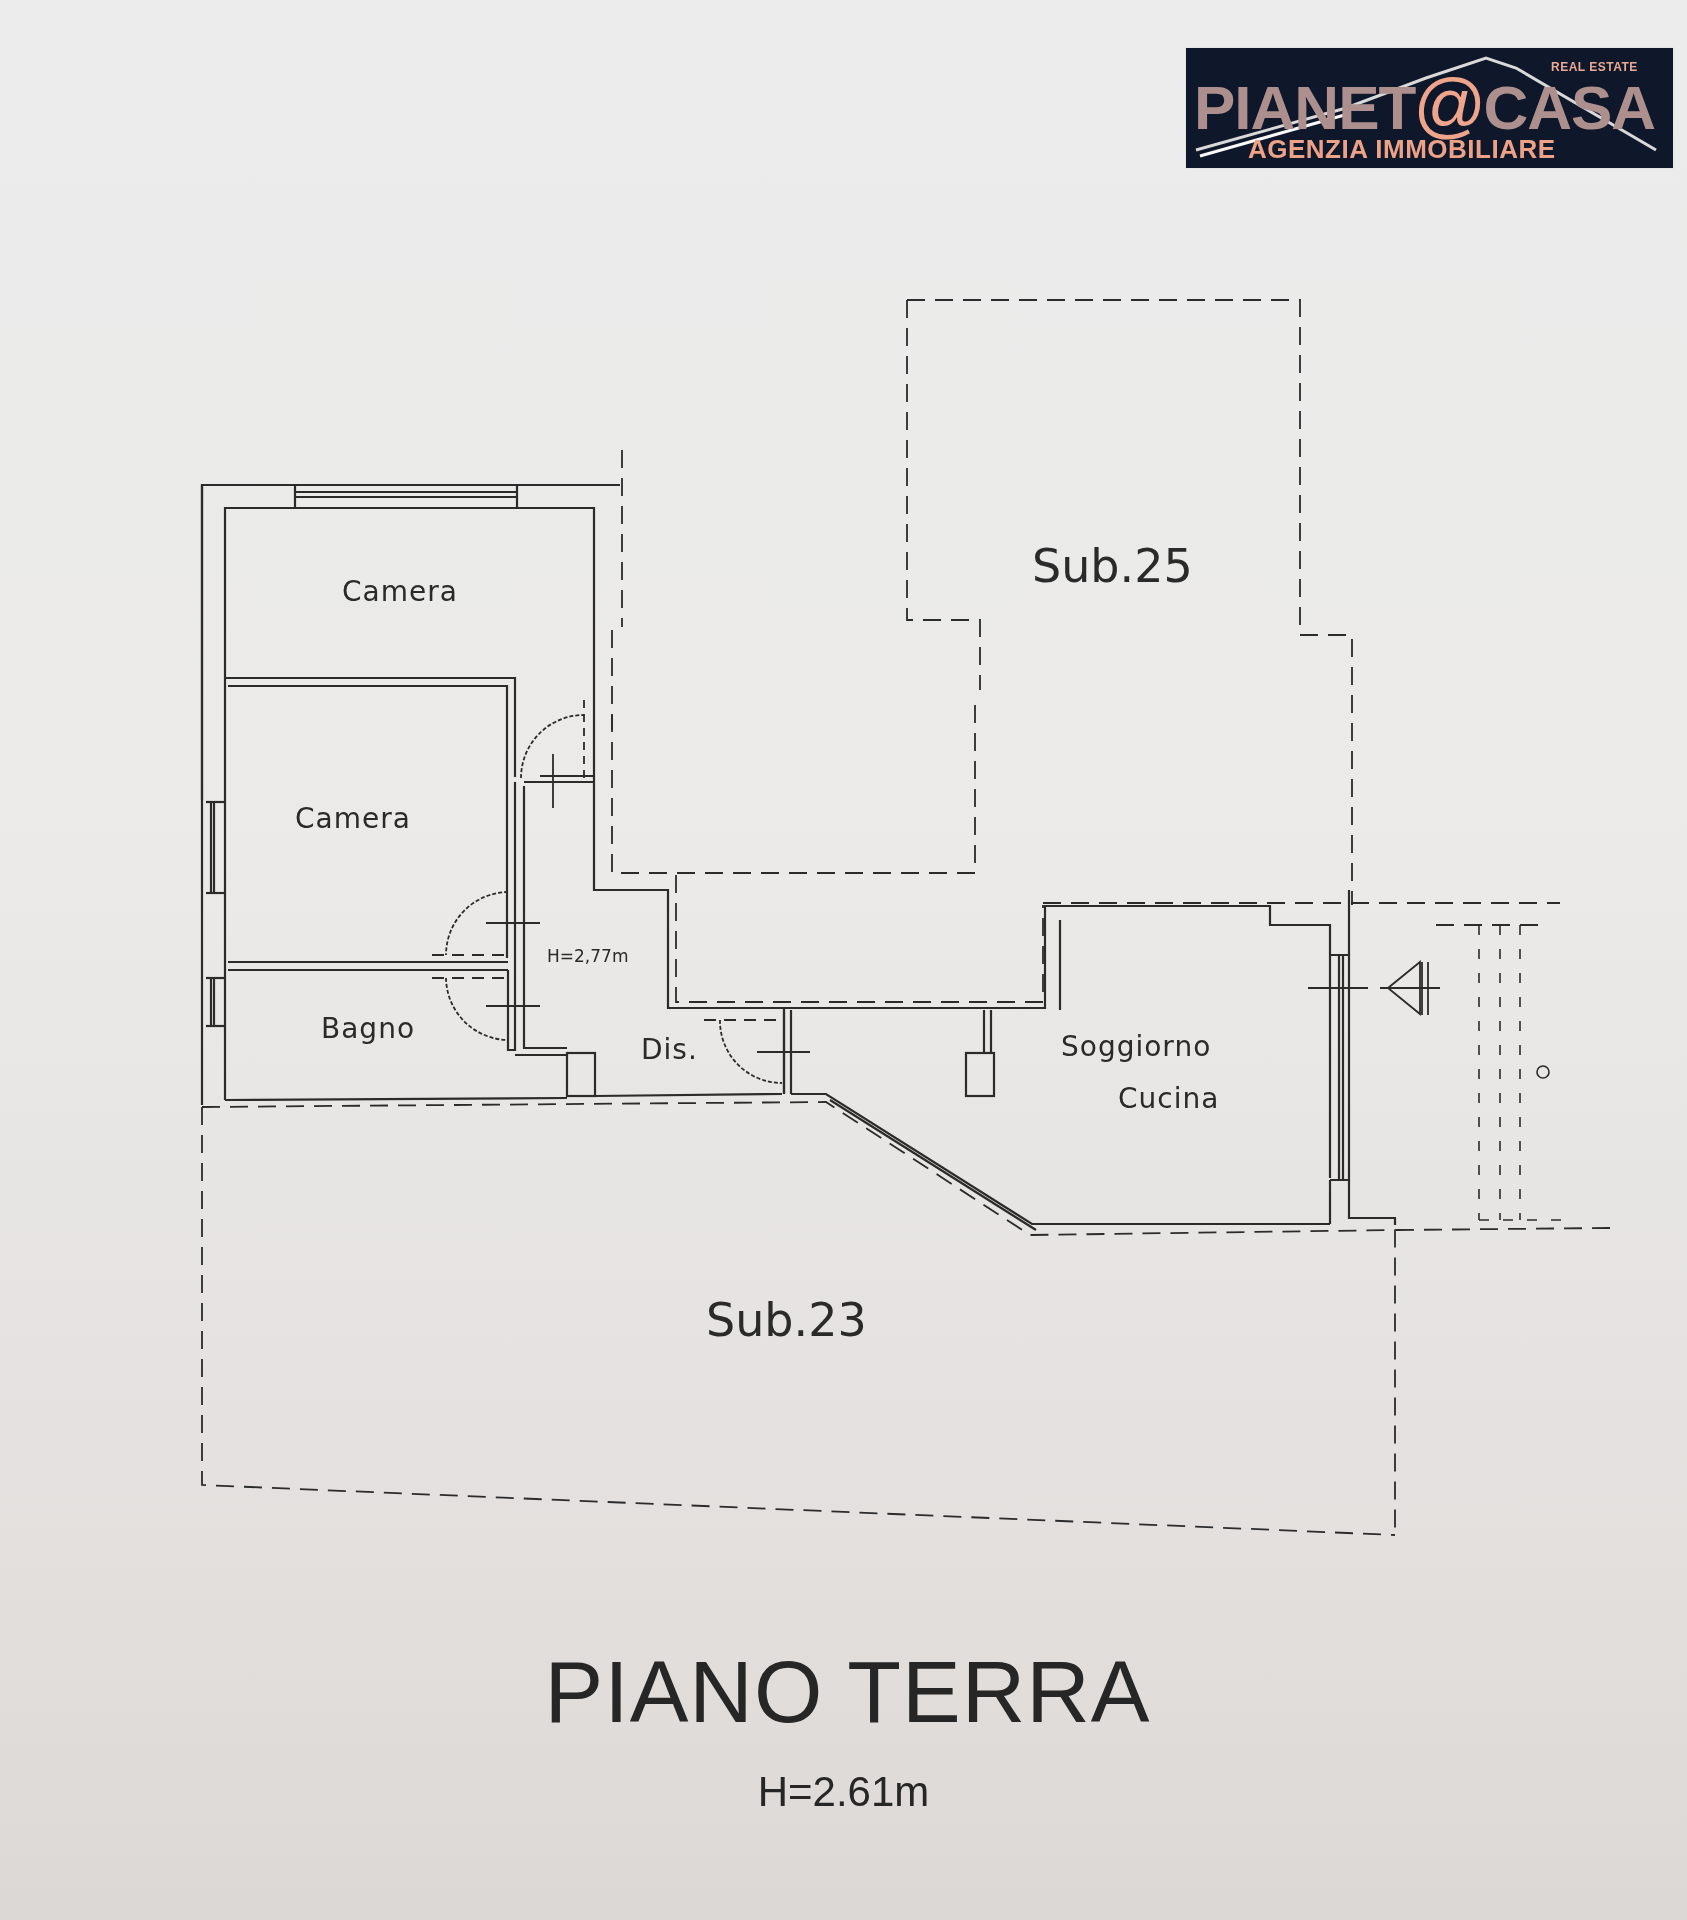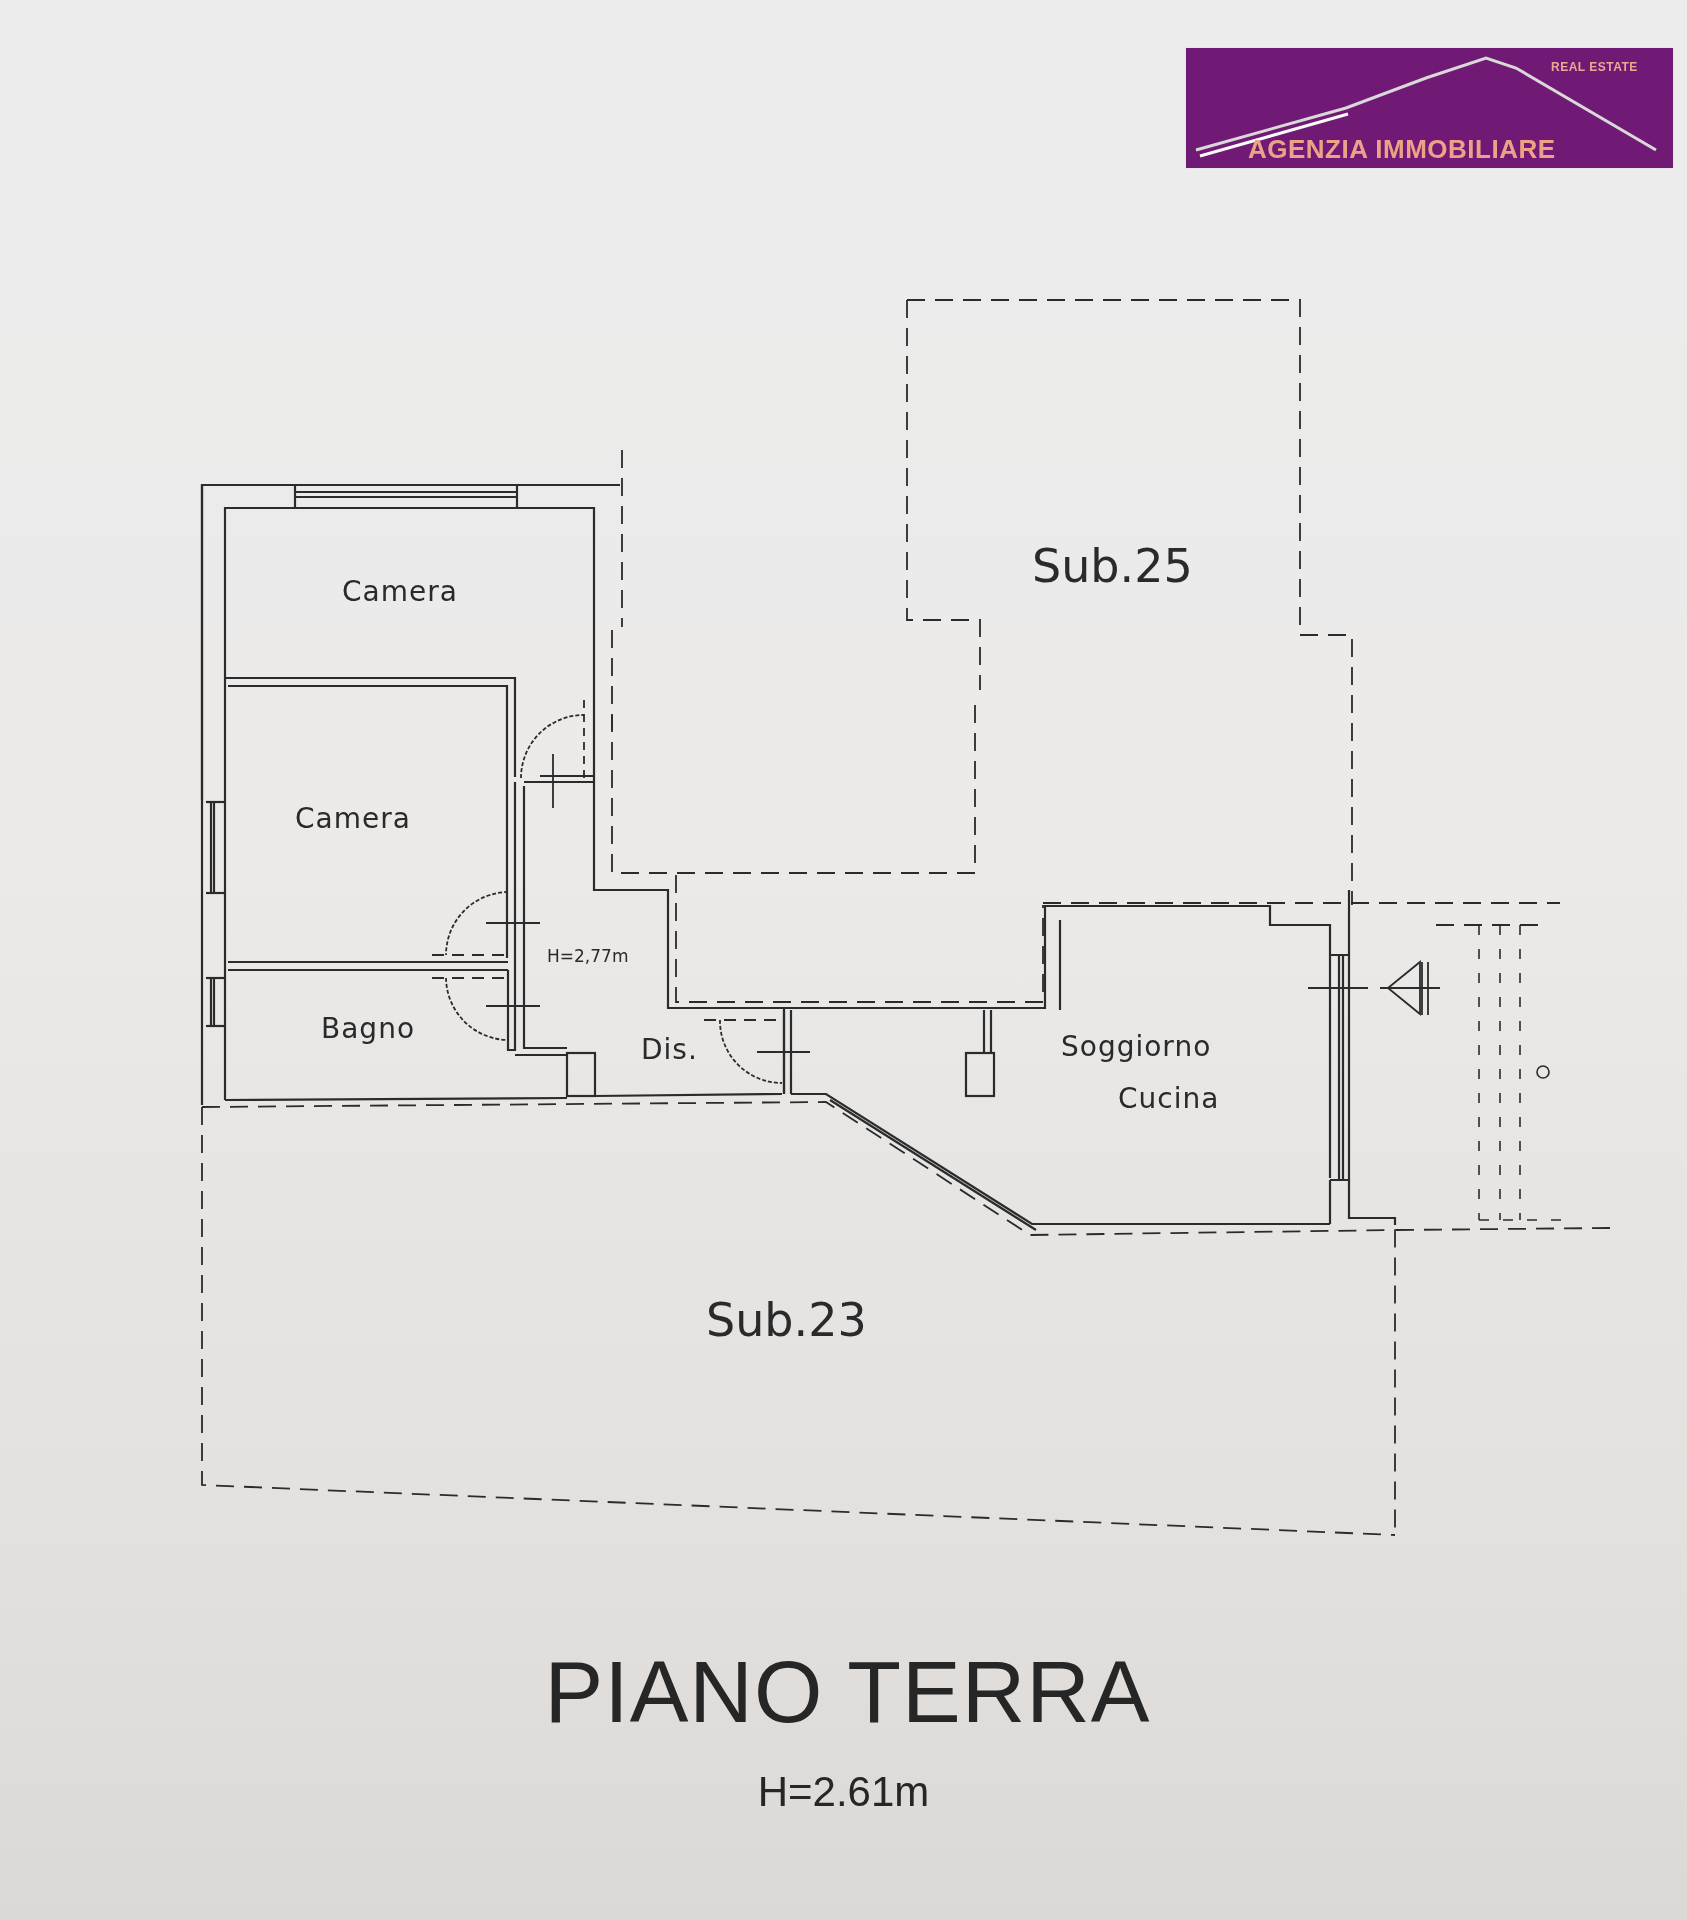--- a/index.html
+++ b/index.html
@@ -13,21 +13,21 @@
       overflow: hidden;
       background: linear-gradient(180deg, #ececec 0%, #ebeae9 45%, #e3e0de 80%, #dcd8d5 100%);
       font-family: "Liberation Sans", sans-serif;
     }
     .logo {
       position: absolute;
       left: 1186px;
       top: 48px;
       width: 487px;
       height: 120px;
-      background: #701a75;
+      background: #0f172a;
       box-shadow: 0 0 0 1px #e6e6e6;
     }
     .logo svg { position: absolute; left: 0; top: 0; }
     .logo-real {
       position: absolute;
       left: 365px;
       top: 12px;
       font-size: 12px;
       font-weight: bold;
       color: #e9a994;
@@ -90,20 +90,23 @@
   </style>
 </head>
 <body>
 
 <div class="logo">
   <svg width="487" height="120">
     <polyline points="10,102 160,60 240,30 300,10 330,20 470,102" fill="none" stroke="#d9d9d9" stroke-width="3"></polyline>
     <polyline points="14,108 162,66" fill="none" stroke="#fafafa" stroke-width="3"></polyline>
   </svg>
   <span class="logo-real">REAL ESTATE</span>
+  <div class="logo-main">
+    <span>PIANET</span><span class="at">@</span><span>CASA</span>
+  </div>
   <div class="logo-sub">AGENZIA IMMOBILIARE</div>
 </div>
 
 <svg class="plan" width="1687" height="1920" viewBox="0 0 1687 1920">
   <g fill="none" stroke="#2b2b2b" stroke-width="2.2">
 
     <g>
 
       <polyline points="202,1105 202,485 620,485"></polyline>
       <line x1="202" y1="485" x2="202" y2="800"></line>

